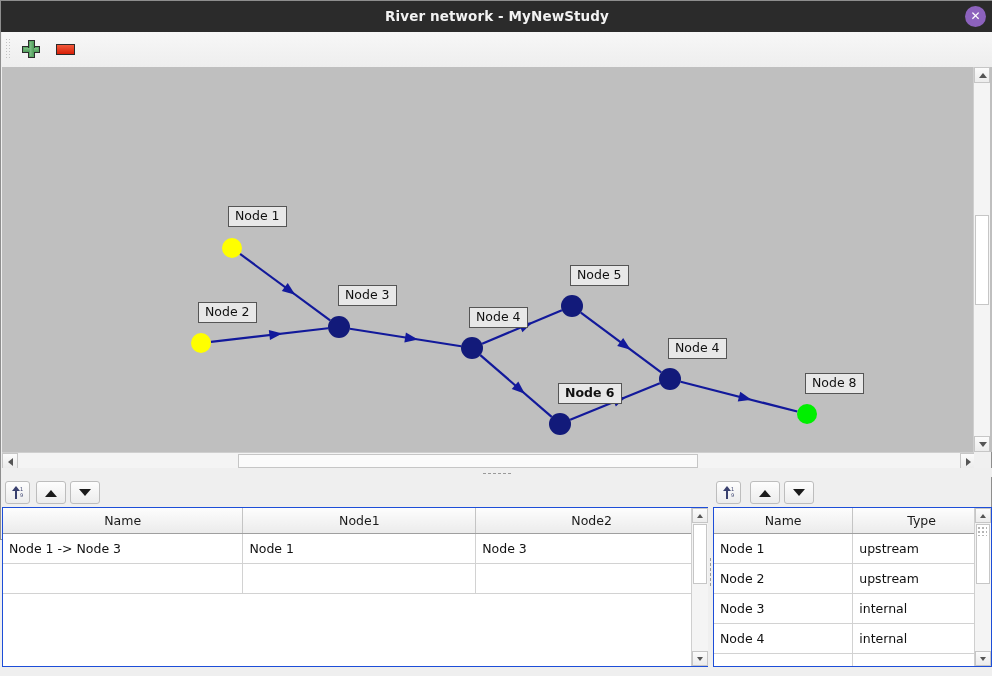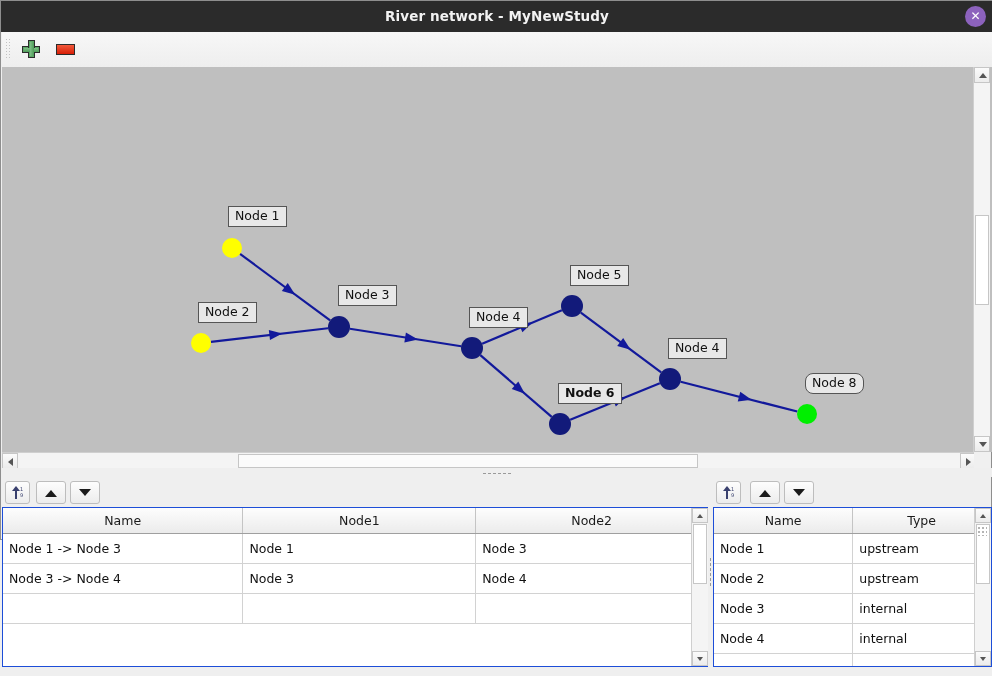--- a/index.html
+++ b/index.html
@@ -207,21 +207,21 @@
         </g>
     </svg>
     <div id="label-layer">
         <div class="nlabel" style="left: 226px; top: 139px;">Node 1</div>
         <div class="nlabel" style="left: 196px; top: 235px;">Node 2</div>
         <div class="nlabel" style="left: 336px; top: 218px;">Node 3</div>
         <div class="nlabel" style="left: 467px; top: 240px;">Node 4</div>
         <div class="nlabel" style="left: 568px; top: 198px;">Node 5</div>
         <div class="nlabel" style="left: 556px; top: 316px; font-weight: bold;">Node 6</div>
         <div class="nlabel" style="left: 666px; top: 271px;">Node 4</div>
-        <div class="nlabel" style="left: 803px; top: 306px; border-radius: 8px;">Node 8</div>
+        <div class="nlabel" style="left: 803px; top: 306px;">Node 8</div>
       </div>
   </div>
 
   <div class="vscroll">
     <div class="arrow up">
         <span class="tri up"></span>
       </div>
     <div class="thumb"></div>
     <div class="arrow down">
         <span class="tri dn"></span>
@@ -273,25 +273,20 @@
               <th>Node2</th>
             </tr>
           </thead>
         <tbody id="reaches-body">
             <tr>
               <td>Node 1 -&gt; Node 3</td>
               <td>Node 1</td>
               <td>Node 3</td>
             </tr>
             <tr>
-              <td>Node 3 -&gt; Node 4</td>
-              <td>Node 3</td>
-              <td>Node 4</td>
-            </tr>
-            <tr>
               <td></td>
               <td></td>
               <td></td>
             </tr>
           </tbody>
       </table>
       <div class="tscroll">
         <div class="arrow up">
             <span class="tri2 up"></span>
           </div>

